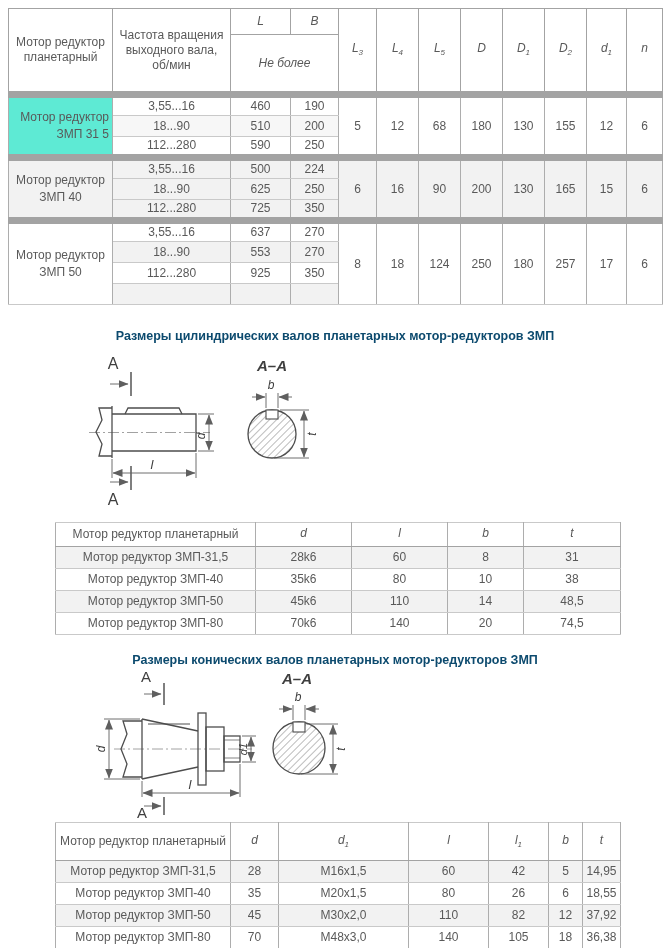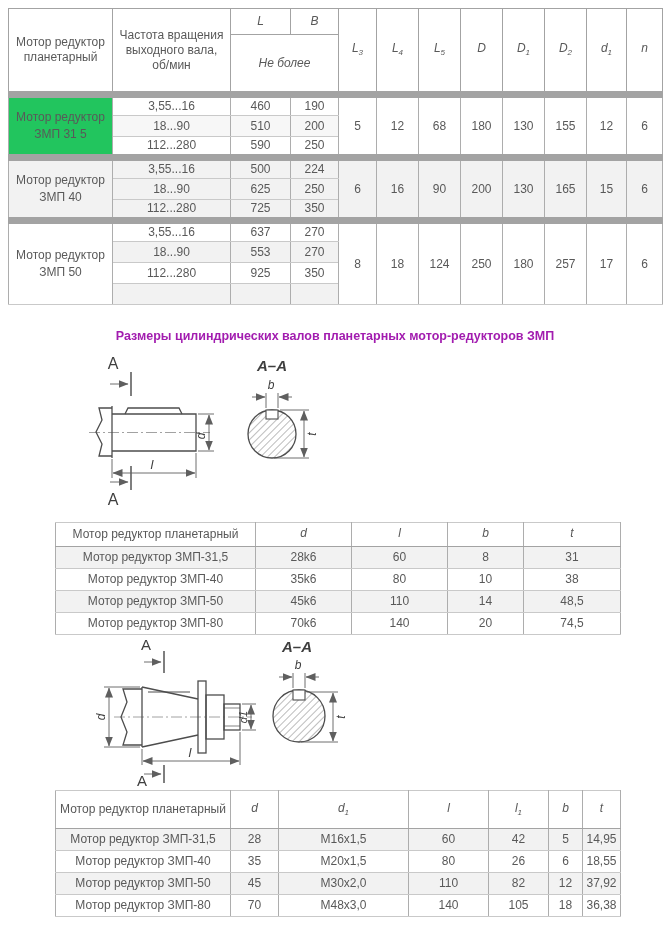--- a/index.html
+++ b/index.html
@@ -18,29 +18,29 @@
   .it { font-style:italic; }
   sub { font-size:8px; }
 
   
   .t1 { margin:8px 0 0 8px; width:654px; border:1px solid #8f8f8f; }
   .t1 .hr1 td { height:26px; border-color:#a3a3a3; }
   .t1 .hr2 td { height:60px; border-color:#a3a3a3;font-style:italic; }
   .t1 tr.body td { height:21px; }
   .t1 tr.gs td { border-top:7px solid #a3a3a3; }
   .t1 td.lbl { line-height:1.45; }
-  .sh2 { background:#22c55e; }
+  .sh2 { background:#5eead4;text-align:right; }
   tr.sh2row td { background:#f2f2f2; }
   tr.shlt td { background:#f7f7f7; }
   tr.shrow td { background:#f2f2f2; }
 
   
   .sec-title {
     margin-top:24px; text-align:center;
-    font-weight:bold; font-size:12.5px; color:#a21caf;
+    font-weight:bold; font-size:12.5px; color:#0c4a6e;
   }
   .sec-title.second { margin-top:18px; }
 
   
   .fig { margin:12px 0 0 86px; }
   .fig2 { margin:2px 0 0 92px; }
   svg text { font-family:"Liberation Sans", sans-serif; }
 
   
   .t2 { margin:12px 0 0 55px; width:565px; border:1px solid #8f8f8f; }
@@ -272,20 +272,21 @@
       <tr>
         <td>Мотор редуктор ЗМП-80</td>
         <td>70k6</td>
         <td>140</td>
         <td>20</td>
         <td>74,5</td>
       </tr>
     </tbody>
   </table>
 
+  <div class="sec-title second">Размеры конических валов планетарных мотор-редукторов ЗМП</div>
 
   <div class="fig2">
     <svg width="258" height="150" viewBox="0 0 258 150">
       <defs>
         <marker id="ar2" viewBox="0 0 10 8" markerWidth="10" markerHeight="8" refX="9.5" refY="4" orient="auto-start-reverse" markerUnits="userSpaceOnUse">
           <path d="M0,0 L10,4 L0,8 Z" fill="#5f5f5f"></path>
         </marker>
         <pattern id="hatch2" width="5" height="5" patternUnits="userSpaceOnUse" patternTransform="rotate(45)">
           <line x1="0" y1="0" x2="0" y2="5" stroke="#7a7a7a" stroke-width="1"></line>
         </pattern>

